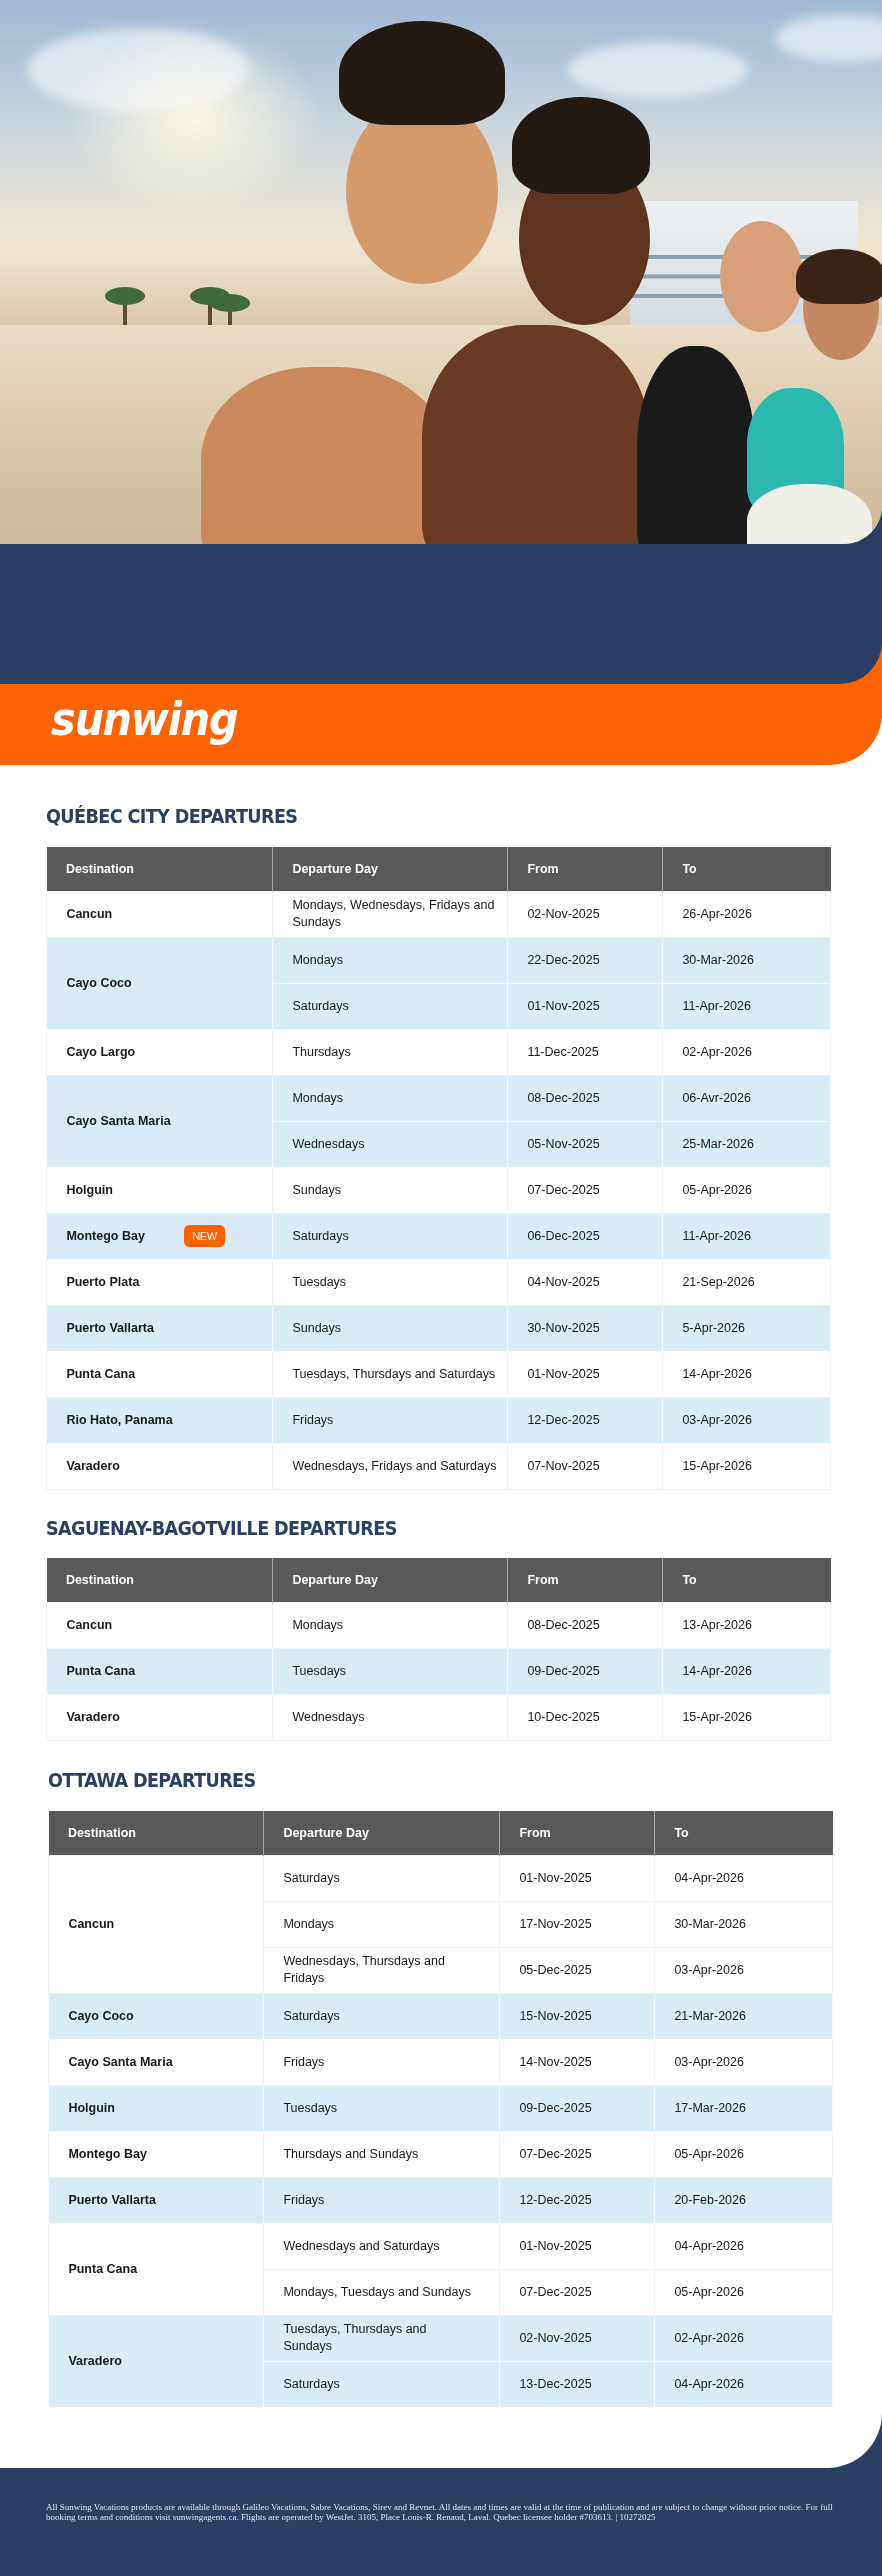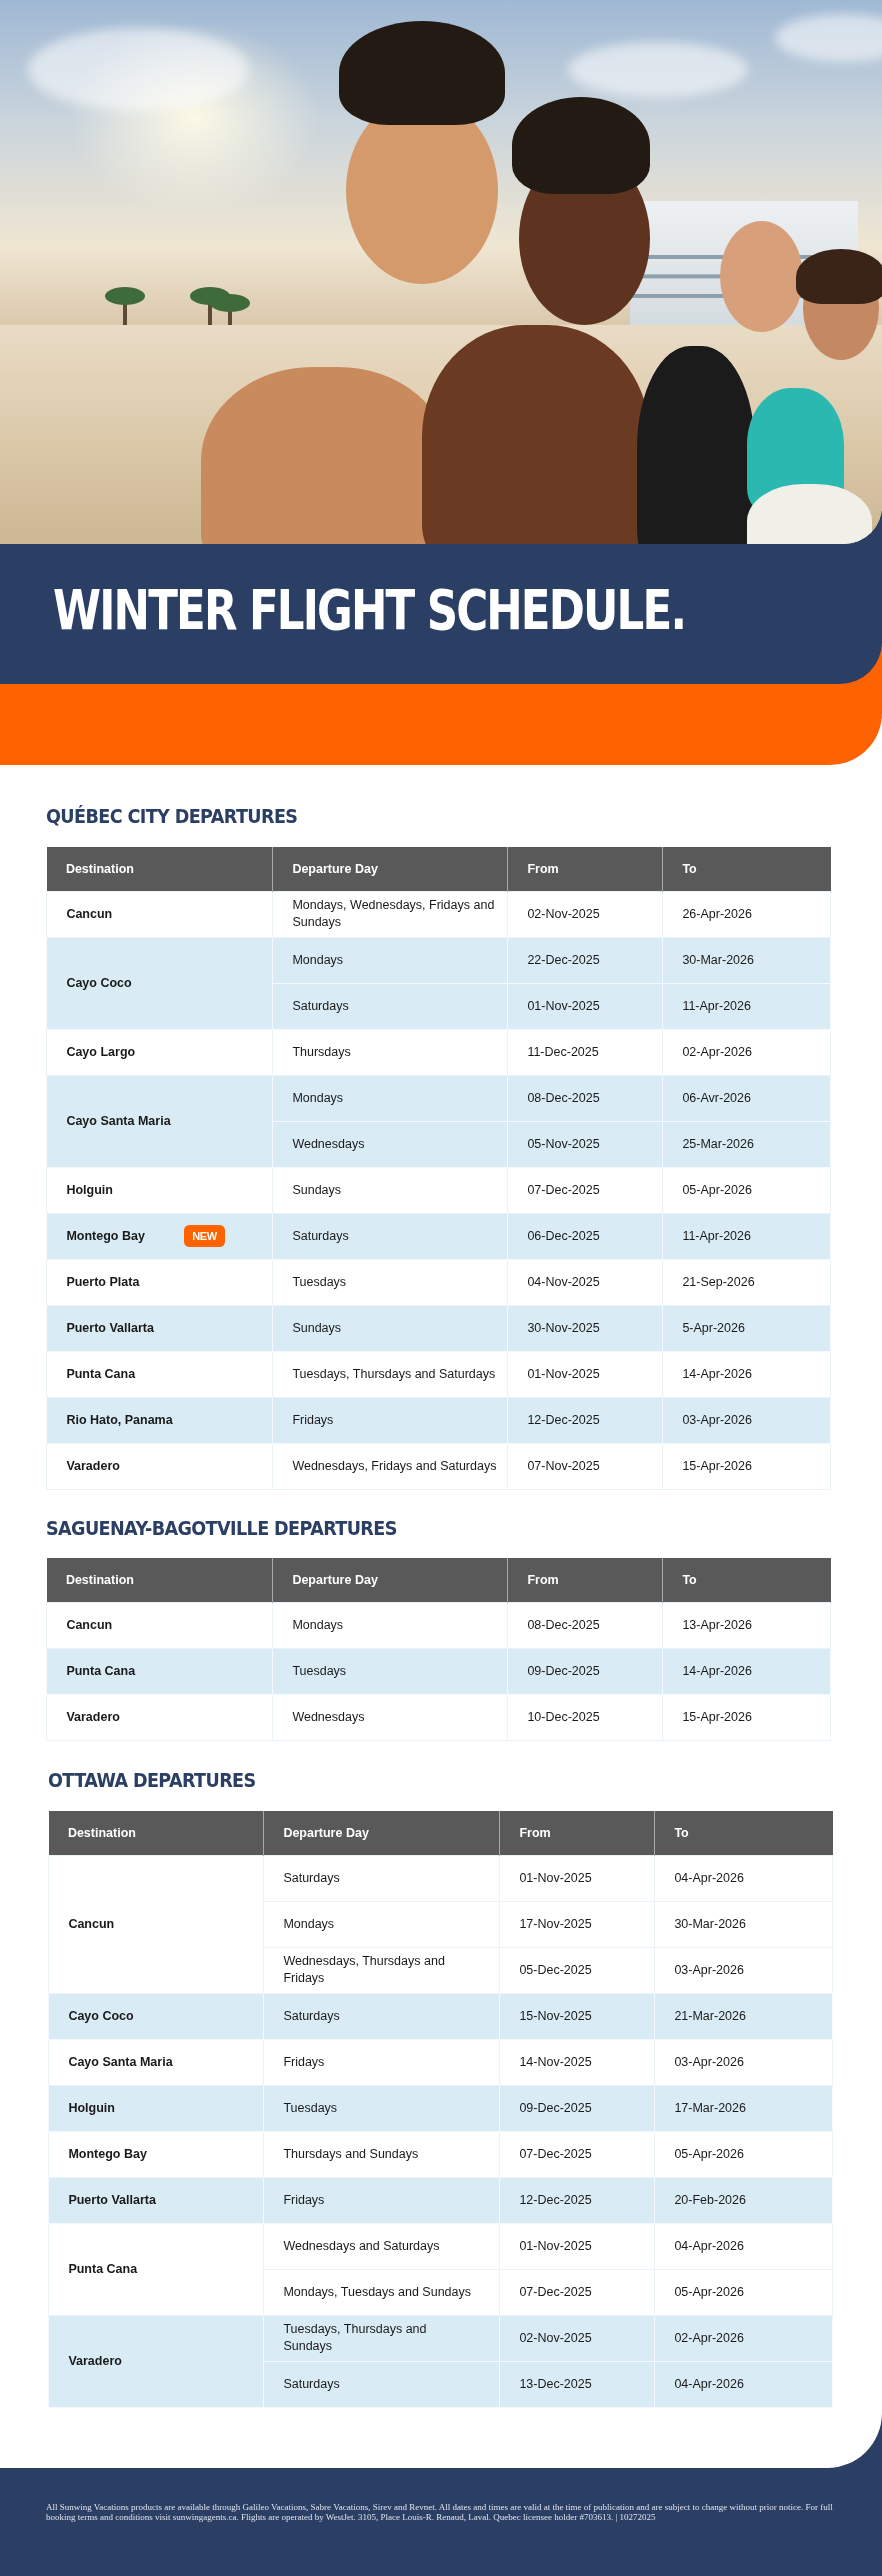--- a/index.html
+++ b/index.html
@@ -67,21 +67,21 @@
       height: 44px; padding: 0 0 0 19.4px; border-left: 1.4px solid #a8a8a8; vertical-align: middle;
     }
     table.sched th:first-child { border-left: none; }
     table.sched td {
       font-size: 12.5px; color: #1a1a1a; padding: 0 0 0 19.4px; vertical-align: middle;
       border: 1.4px solid #eaf3f8; line-height: 16.6px;
     }
     table.sched tr.shade td { background: #d9ecf6; border-color: #f4fafd; }
     table.sched td.dest { font-weight: 700; font-size: 12.5px; }
     table.sched td.dest .new-badge {
-      display: inline-block; background: #ff6200; color: #ffffff; font-weight: 700; font-size: 11px;
+      display: inline-block; background: #ff6200; color: #ffffff; font-weight: 400; font-size: 11px;
       border-radius: 5.5px; padding: 4.2px 8.3px; margin-left: 39px; line-height: 14.5px; vertical-align: middle;
       letter-spacing: -0.3px;
     }
     tr.r67 td { height: 46px; }
 
     
     .footer { position: absolute; left: 0; top: 2468px; width: 882px; height: 108px; background: #2b3e64; z-index: -1; }
     .footer-text {
       position: absolute; left: 46px; top: 2502px; width: 796px; color: #dfe4ee;
       font-family: Liberation Serif, serif; font-size: 9px; line-height: 10.4px;
@@ -113,22 +113,22 @@
     <div class="head" style="left:519px;top:152px;width:131px;height:173px;background:#5e3320;"></div>
     <div class="hair" style="left:512px;top:97px;width:138px;height:97px;"></div>
     <div class="person" style="left:637px;top:346px;width:118px;height:228px;background:#1b1b1b;"></div>
     <div class="head" style="left:720px;top:221px;width:83px;height:111px;background:#d8a07a;"></div>
     <div class="person" style="left:747px;top:388px;width:97px;height:125px;background:#2bb8b0;"></div>
     <div class="person" style="left:747px;top:484px;width:125px;height:83px;background:#f0efe8;"></div>
     <div class="head" style="left:803px;top:256px;width:76px;height:104px;background:#c48862;"></div>
     <div class="hair" style="left:796px;top:249px;width:90px;height:55px;background:#3a2418;"></div>
   </div>
 
-  <div class="title-wrap">
-    <h1 class="page-title">WINTER FLIGHT SCHEDULE.</h1>
+  <div class="brand">
+    <div class="brand-logo">sunwing</div>
   </div>
 
   <div class="content"></div>
 
   <h2 class="section-title" style="left:46px;top:806px;z-index:5;">QUÉBEC CITY DEPARTURES</h2>
   <table class="sched" style="left:46px;top:847px;width:784px;z-index:5;">
     <colgroup>
         <col style="width:226px">
         <col style="width:235px">
         <col style="width:155px">

